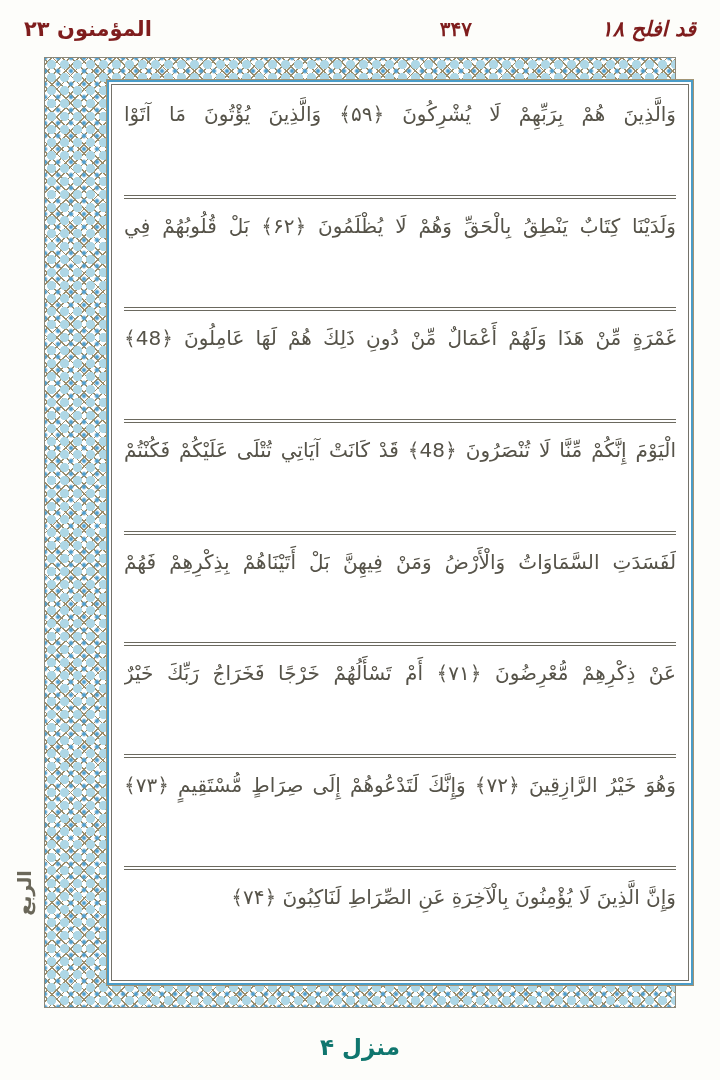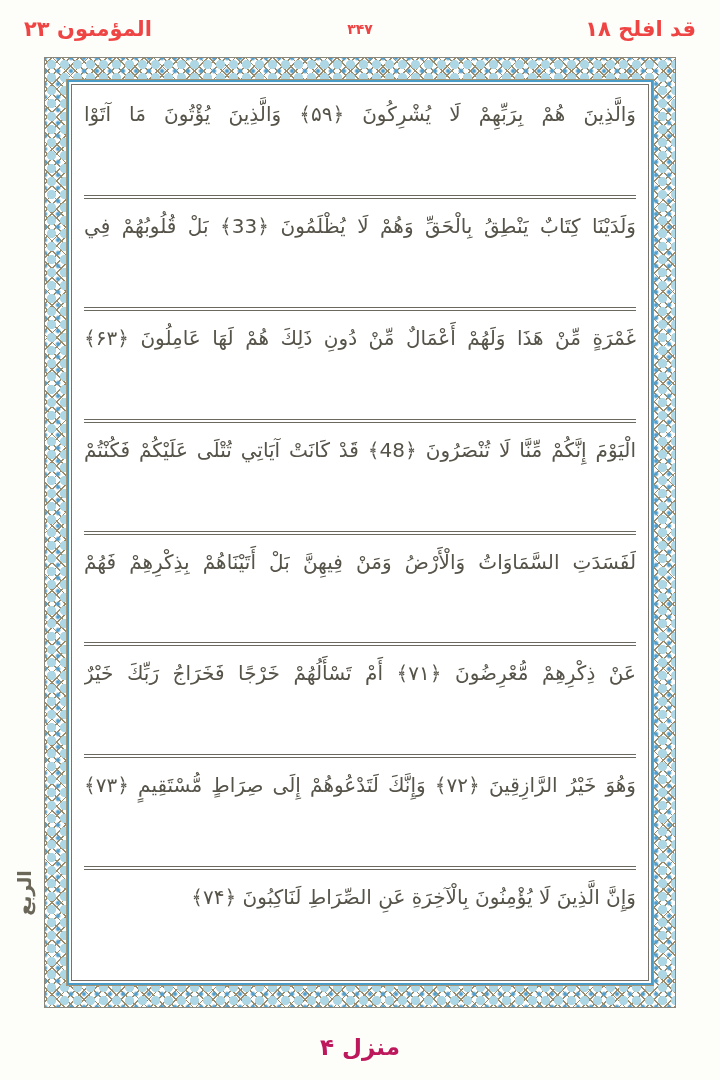--- a/index.html
+++ b/index.html
@@ -15,24 +15,24 @@
   
   .page-header {
     position: absolute;
     top: 8px; left: 0; right: 0;
     height: 42px;
     display: flex;
     align-items: center;
     padding: 0 24px;
     direction: ltr;
   }
-  .page-header .cell { flex: 1 1 0; font-weight: 700; font-size: 21px; color: #ef4444; }
+  .page-header .cell { flex: 1 1 0; font-weight: 700; font-size: 21px; color: #7f1d1d; }
   .page-header .left   { text-align: left; }
-  .page-header .center { text-align: center; font-size: 14px; }
-  .page-header .right  { text-align: right; }
+  .page-header .center { font-size: 20px; font-family: Liberation Serif, serif; }
+  .page-header .right  { text-align: right; font-style: italic; }
 
   
   .frame {
     position: absolute;
     left: 44px; top: 57px;
     width: 632px; height: 951px;
     border: 1px solid #8a887c;
     padding: 26px;
     background-color: #ffffff;
     background-image:
@@ -44,20 +44,21 @@
     background-position: 6.5px 6.5px, 0 0, 0 0, 0 0;
   }
   .text-block {
     width: 100%; height: 100%;
     background: #ffffff;
     border: 1px solid #74726a;
     box-shadow: 0 0 0 2px #ffffff, 0 0 0 4px #4a9cc8, 0 0 0 5px #a29474;
     display: flex;
     flex-direction: column;
     padding: 2px 12px;
+    margin-left: 40px;
   }
 
   
   .qline {
     flex: 1 1 0;
     overflow: hidden;
     direction: rtl;
     text-align: justify;
     text-align-last: justify;
     font-size: 20px;
@@ -82,40 +83,40 @@
   }
   .page-footer {
     position: absolute;
     left: 0; right: 0; top: 1022px;
     height: 50px;
     display: flex;
     align-items: center;
     justify-content: center;
     font-size: 23px;
     font-weight: 700;
-    color: #be185d;
+    color: #0f766e;
     direction: rtl;
   }
 </style>
 </head>
 <body>
 
 <header class="page-header">
   <div class="cell left" lang="ar" dir="rtl">المؤمنون ۲۳</div>
   <div class="cell center" lang="ar" dir="rtl">۳۴۷</div>
   <div class="cell right" lang="ar" dir="rtl">قد افلح ۱۸</div>
 </header>
 
 <div class="rub-marker" lang="ar">الربع</div>
 
 <div class="frame">
   <div class="text-block">
     <div class="qline" lang="ar">وَالَّذِينَ هُمْ بِرَبِّهِمْ لَا يُشْرِكُونَ ﴿۵۹﴾ وَالَّذِينَ يُؤْتُونَ مَا آتَوْا</div>
-    <div class="qline" lang="ar">وَلَدَيْنَا كِتَابٌ يَنْطِقُ بِالْحَقِّ وَهُمْ لَا يُظْلَمُونَ ﴿33﴾ بَلْ قُلُوبُهُمْ فِي</div>
-    <div class="qline" lang="ar">غَمْرَةٍ مِّنْ هَذَا وَلَهُمْ أَعْمَالٌ مِّنْ دُونِ ذَلِكَ هُمْ لَهَا عَامِلُونَ ﴿۶۳﴾</div>
+    <div class="qline" lang="ar">وَلَدَيْنَا كِتَابٌ يَنْطِقُ بِالْحَقِّ وَهُمْ لَا يُظْلَمُونَ ﴿۶۲﴾ بَلْ قُلُوبُهُمْ فِي</div>
+    <div class="qline" lang="ar">غَمْرَةٍ مِّنْ هَذَا وَلَهُمْ أَعْمَالٌ مِّنْ دُونِ ذَلِكَ هُمْ لَهَا عَامِلُونَ ﴿48﴾</div>
     <div class="qline" lang="ar">الْيَوْمَ إِنَّكُمْ مِّنَّا لَا تُنْصَرُونَ ﴿48﴾ قَدْ كَانَتْ آيَاتِي تُتْلَى عَلَيْكُمْ فَكُنْتُمْ</div>
     <div class="qline" lang="ar">لَفَسَدَتِ السَّمَاوَاتُ وَالْأَرْضُ وَمَنْ فِيهِنَّ بَلْ أَتَيْنَاهُمْ بِذِكْرِهِمْ فَهُمْ</div>
     <div class="qline" lang="ar">عَنْ ذِكْرِهِمْ مُّعْرِضُونَ ﴿۷۱﴾ أَمْ تَسْأَلُهُمْ خَرْجًا فَخَرَاجُ رَبِّكَ خَيْرٌ</div>
     <div class="qline" lang="ar">وَهُوَ خَيْرُ الرَّازِقِينَ ﴿۷۲﴾ وَإِنَّكَ لَتَدْعُوهُمْ إِلَى صِرَاطٍ مُّسْتَقِيمٍ ﴿۷۳﴾</div>
     <div class="qline last" lang="ar">وَإِنَّ الَّذِينَ لَا يُؤْمِنُونَ بِالْآخِرَةِ عَنِ الصِّرَاطِ لَنَاكِبُونَ ﴿۷۴﴾</div>
   </div>
 </div>
 
 <footer class="page-footer">منزل ۴</footer>
 

